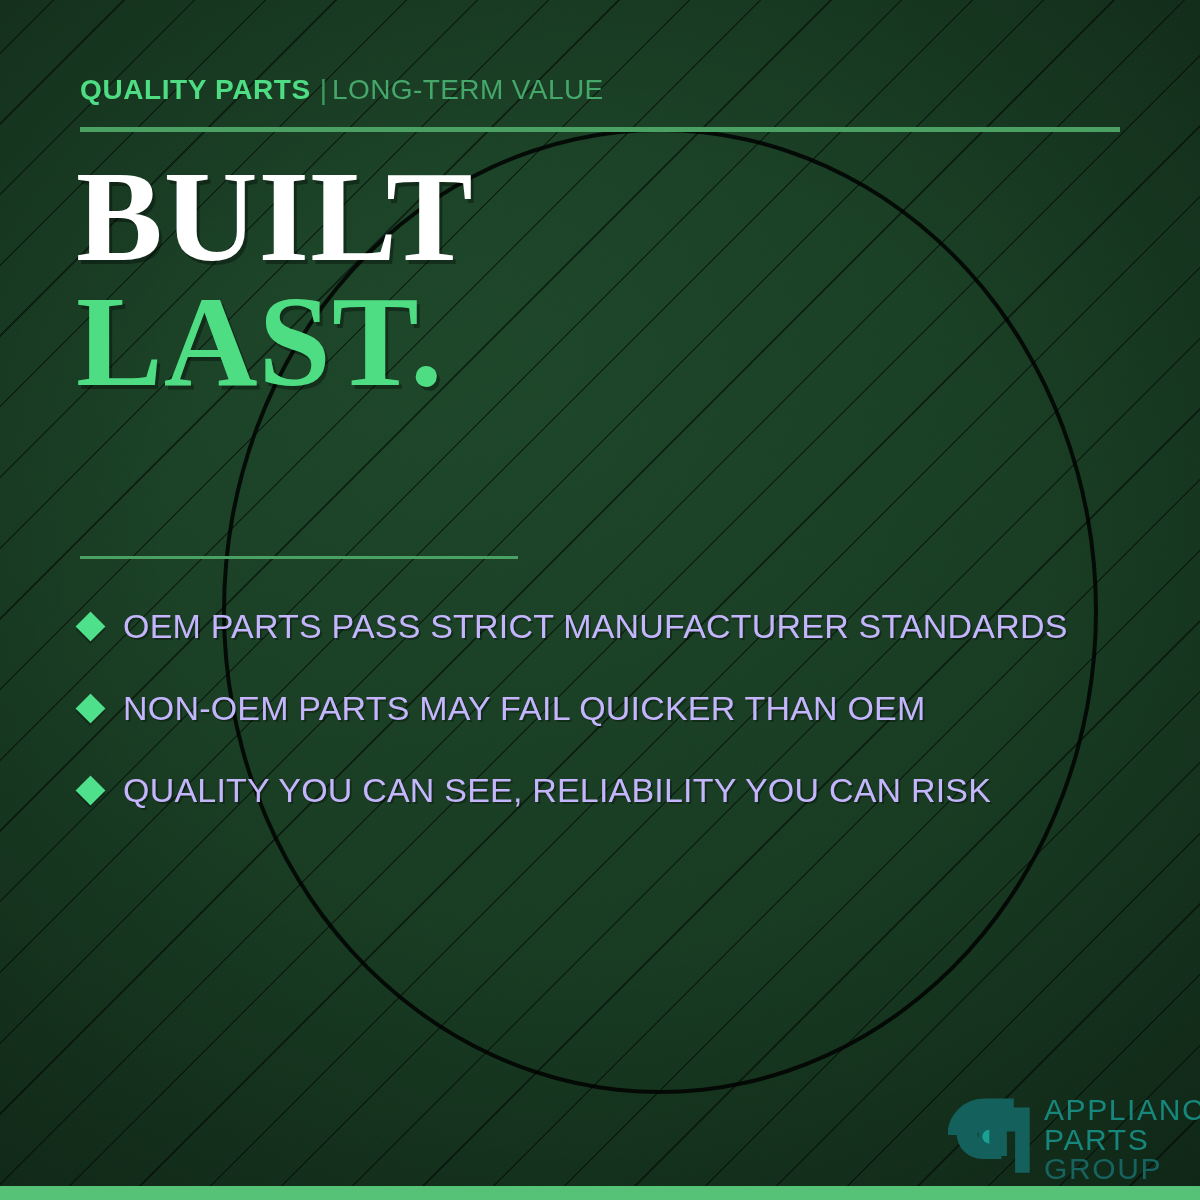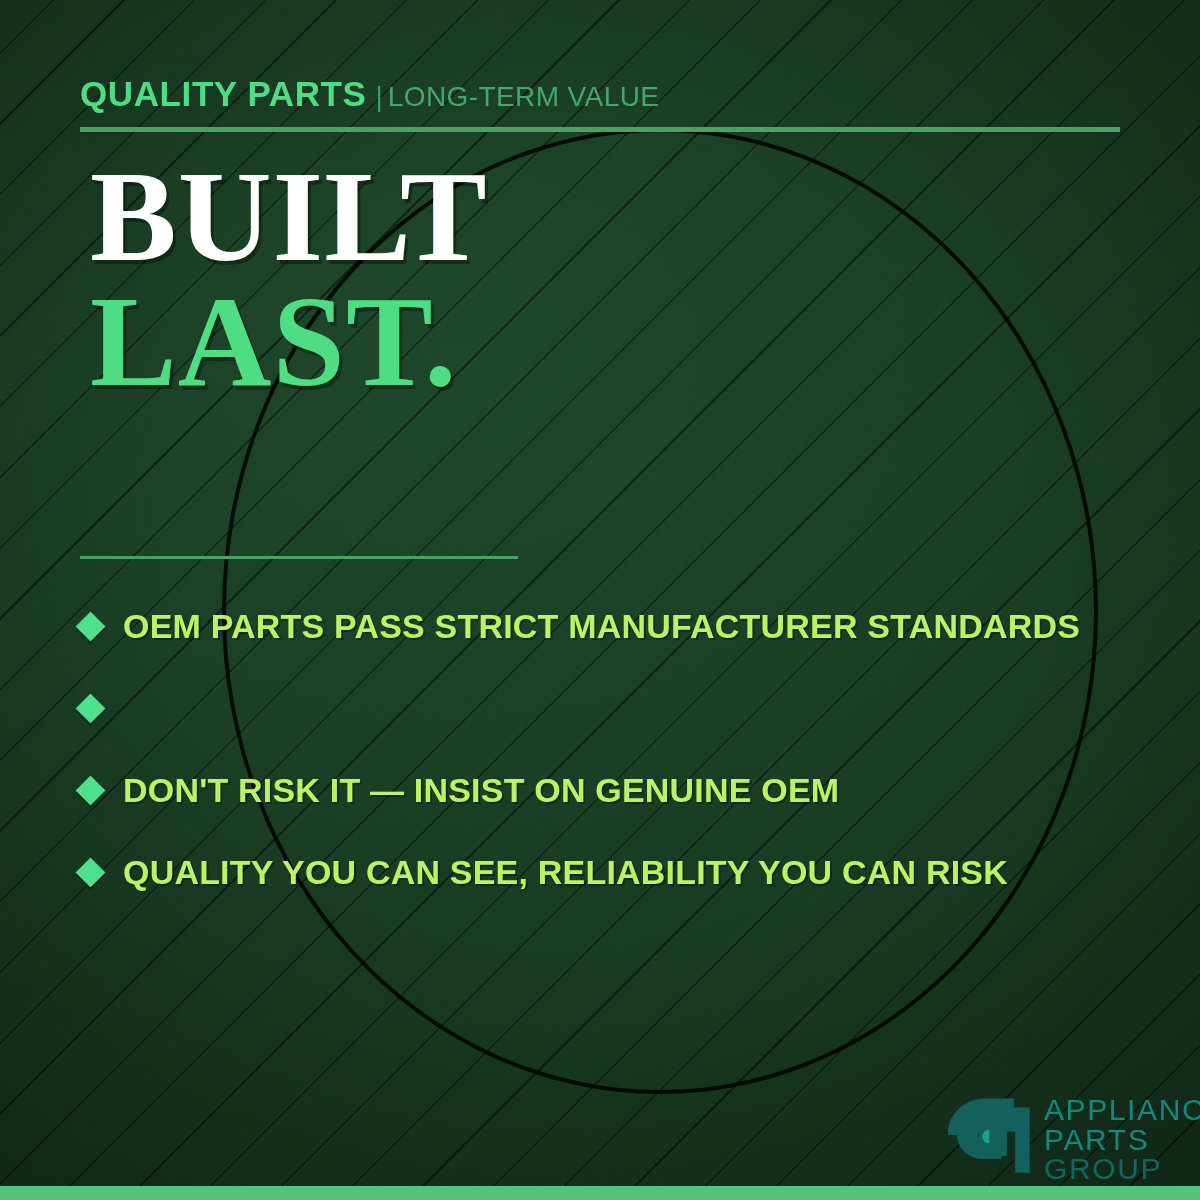--- a/index.html
+++ b/index.html
@@ -72,21 +72,21 @@
 
   
   .kicker {
     position: absolute;
     left: 80px;
     top: 76px;
     white-space: nowrap;
     line-height: 1;
   }
   .kicker-strong {
-    font-size: 35px;
+    font-size: 28px;
     font-weight: bold;
     letter-spacing: 0.6px;
     color: #4fdd84;
   }
   .kicker-sep {
     font-size: 28px;
     font-weight: normal;
     color: #3e9d62;
     margin: 0 5px 0 9px;
   }
@@ -102,21 +102,21 @@
     left: 80px;
     top: 127px;
     width: 1040px;
     height: 5px;
     background: #4ba064;
   }
 
   
   .headline {
     position: absolute;
-    left: 90px;
+    left: 76px;
     top: 154px;
     font-family: "Liberation Serif", serif;
     font-weight: bold;
     font-size: 130px;
     line-height: 0.96;
     letter-spacing: 1px;
     text-shadow: 3px 4px 0 rgba(0,0,0,0.33);
   }
   .headline .l1,
   .headline .l2 { color: #ffffff; display: block; }
@@ -147,23 +147,23 @@
     flex: 0 0 auto;
     width: 21px;
     height: 21px;
     background: #4ee08a;
     transform: rotate(45deg);
     margin-right: 22px;
     filter: drop-shadow(2px 2px 0 rgba(0,0,0,0.28));
   }
   .bullet-text {
     font-size: 34px;
-    font-weight: bold;
+    font-weight: normal;
     letter-spacing: 0.2px;
-    color: #bef264;
+    color: #c4b5fd;
     white-space: nowrap;
     text-shadow: 2px 2px 0 rgba(0,0,0,0.30);
   }
 
   
   .logo {
     position: absolute;
     left: 948px;
     top: 1092px;
     display: flex;
@@ -230,24 +230,21 @@
 
     <div class="rule-mid"></div>
 
     <div class="bullets">
       <div class="bullet-row">
         <span class="bullet-diamond"></span>
         <span class="bullet-text">OEM PARTS PASS STRICT MANUFACTURER STANDARDS</span>
       </div>
       <div class="bullet-row">
         <span class="bullet-diamond"></span>
-      </div>
-      <div class="bullet-row">
-        <span class="bullet-diamond"></span>
-        <span class="bullet-text">DON'T RISK IT — INSIST ON GENUINE OEM</span>
+        <span class="bullet-text">NON-OEM PARTS MAY FAIL QUICKER THAN OEM</span>
       </div>
       <div class="bullet-row">
         <span class="bullet-diamond"></span>
         <span class="bullet-text">QUALITY YOU CAN SEE, RELIABILITY YOU CAN RISK</span>
       </div>
     </div>
 
     <div class="logo">
       <svg class="logo-mark" viewBox="0 0 100 100">
         <path d="M95 6 L95 94 L78 94 L78 46 L50 46 L50 62 L62 62 L62 78 L40 78

